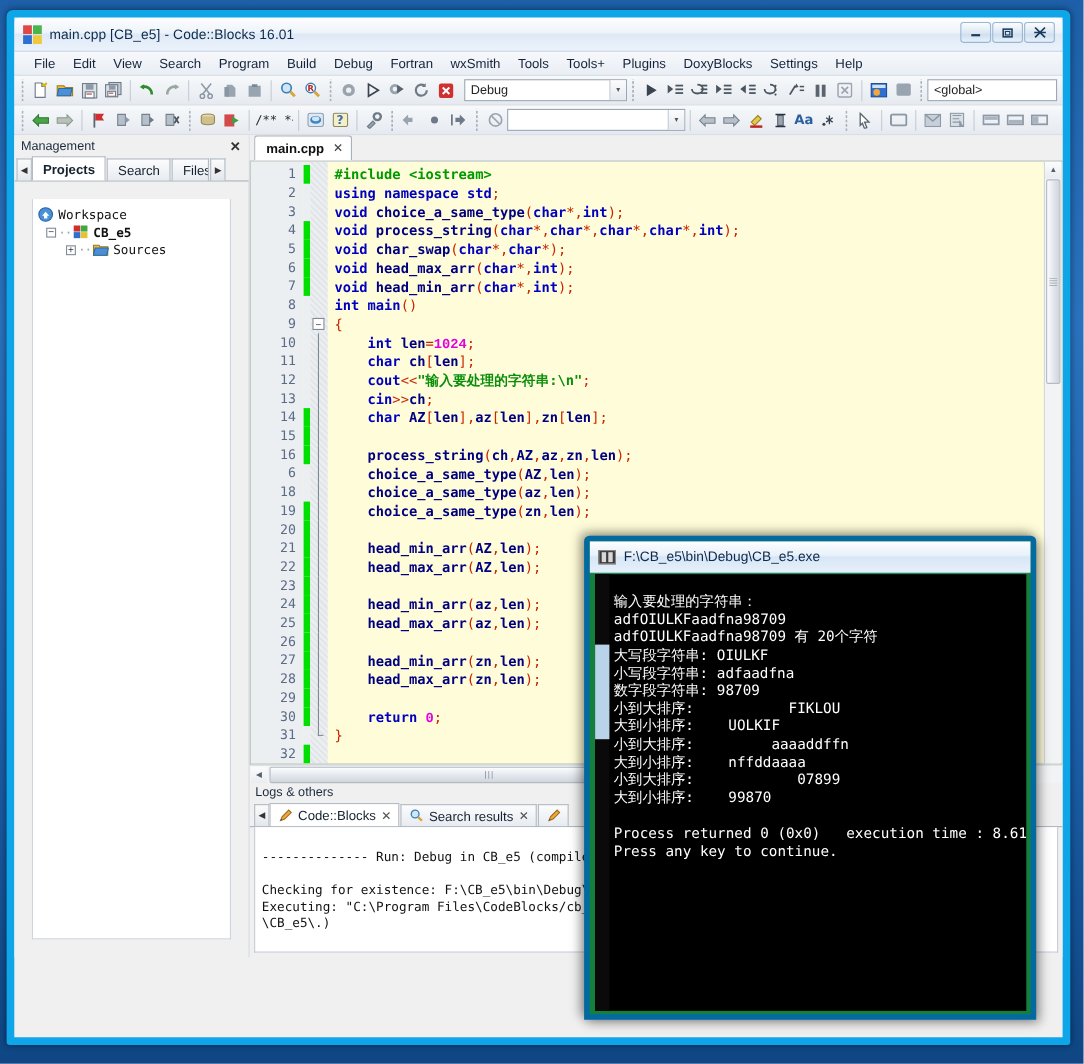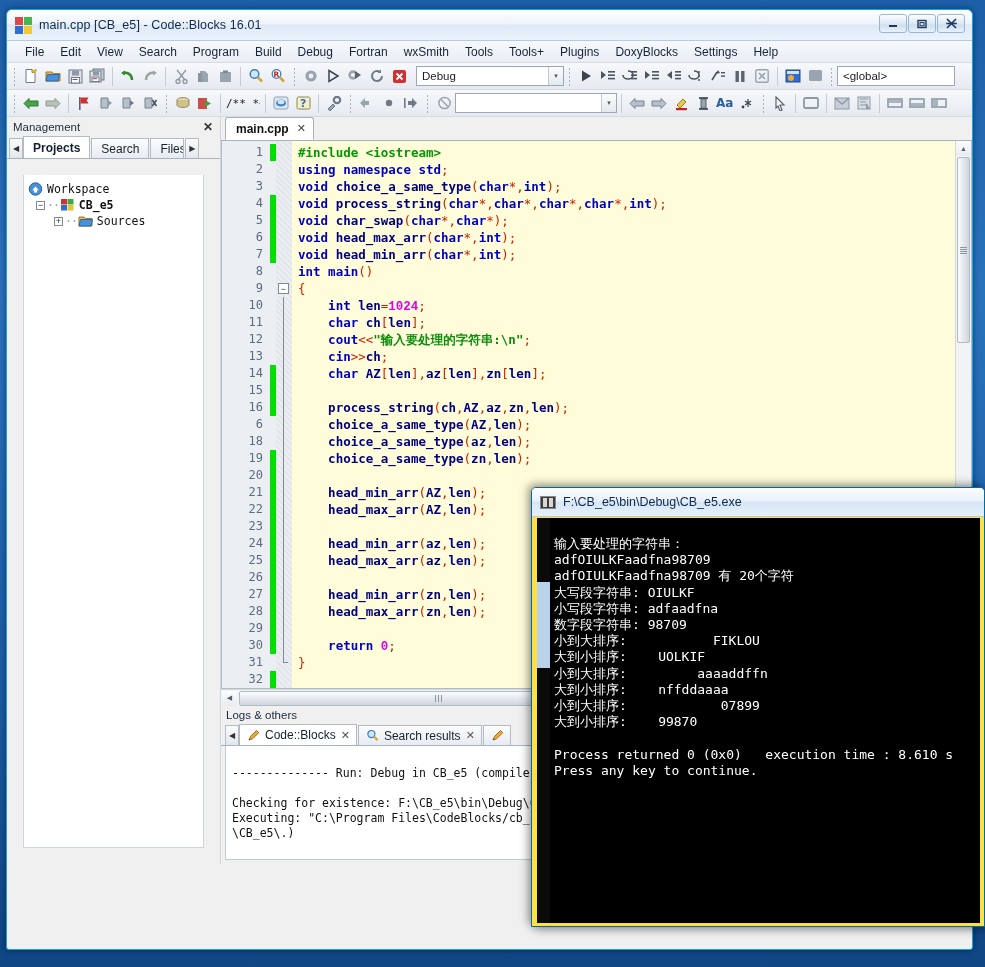--- a/index.html
+++ b/index.html
@@ -12,21 +12,21 @@
   body {
     background: linear-gradient(180deg,#1d5fa8 0%, #2a72bd 30%, #1b5da6 70%, #0f4683 100%);
   }
 
   
   #app-window {
     position: absolute;
     left: 6px; top: 9px;
     width: 967px; height: 941px;
     background: #f0f0f0;
-    border: 1px solid #0ea5e9;
+    border: 7px solid #0ea5e9;
     border-radius: 6px 6px 3px 3px;
     box-shadow: 0 0 6px rgba(0,0,0,.45);
     overflow: hidden;
   }
 
   
   #titlebar {
     height: 31px;
     background: linear-gradient(180deg,#fdfdfe 0%, #eef4fb 45%, #dfe9f6 50%, #eaf2fb 100%);
     border-bottom: 1px solid #b7c9de;
@@ -318,23 +318,23 @@
     font-size:11.5px; color:#1c2b3d;
   }
   .sfield { padding:0 8px; height:18px; display:flex;align-items:center;
     border-right:1px solid #c9cfd7; }
   .sfield:first-child { border-left:1px solid #c9cfd7; }
 
   
   #console-window {
     position: absolute;
     left: 531px; top: 487px;
-    width: 454px; height: 440px;
-    background: #fde047;
-    border: 1px solid #0369a1;
+    width: 411px; height: 440px;
+    background: #15803d;
+    border: 5px solid #0369a1;
     border-radius: 5px 5px 0 0;
     box-shadow: -3px -3px 10px rgba(0,0,0,.35), 3px 3px 10px rgba(0,0,0,.35);
     overflow: hidden;
   }
   #console-title {
     height: 29px;
     background: linear-gradient(180deg,#fdfefe 0%, #e9f1fa 45%, #d7e6f6 52%, #e6f0fa 100%);
     display:flex; align-items:center; padding-left:8px;
     border-bottom:1px solid #b6cbe0;
   }

